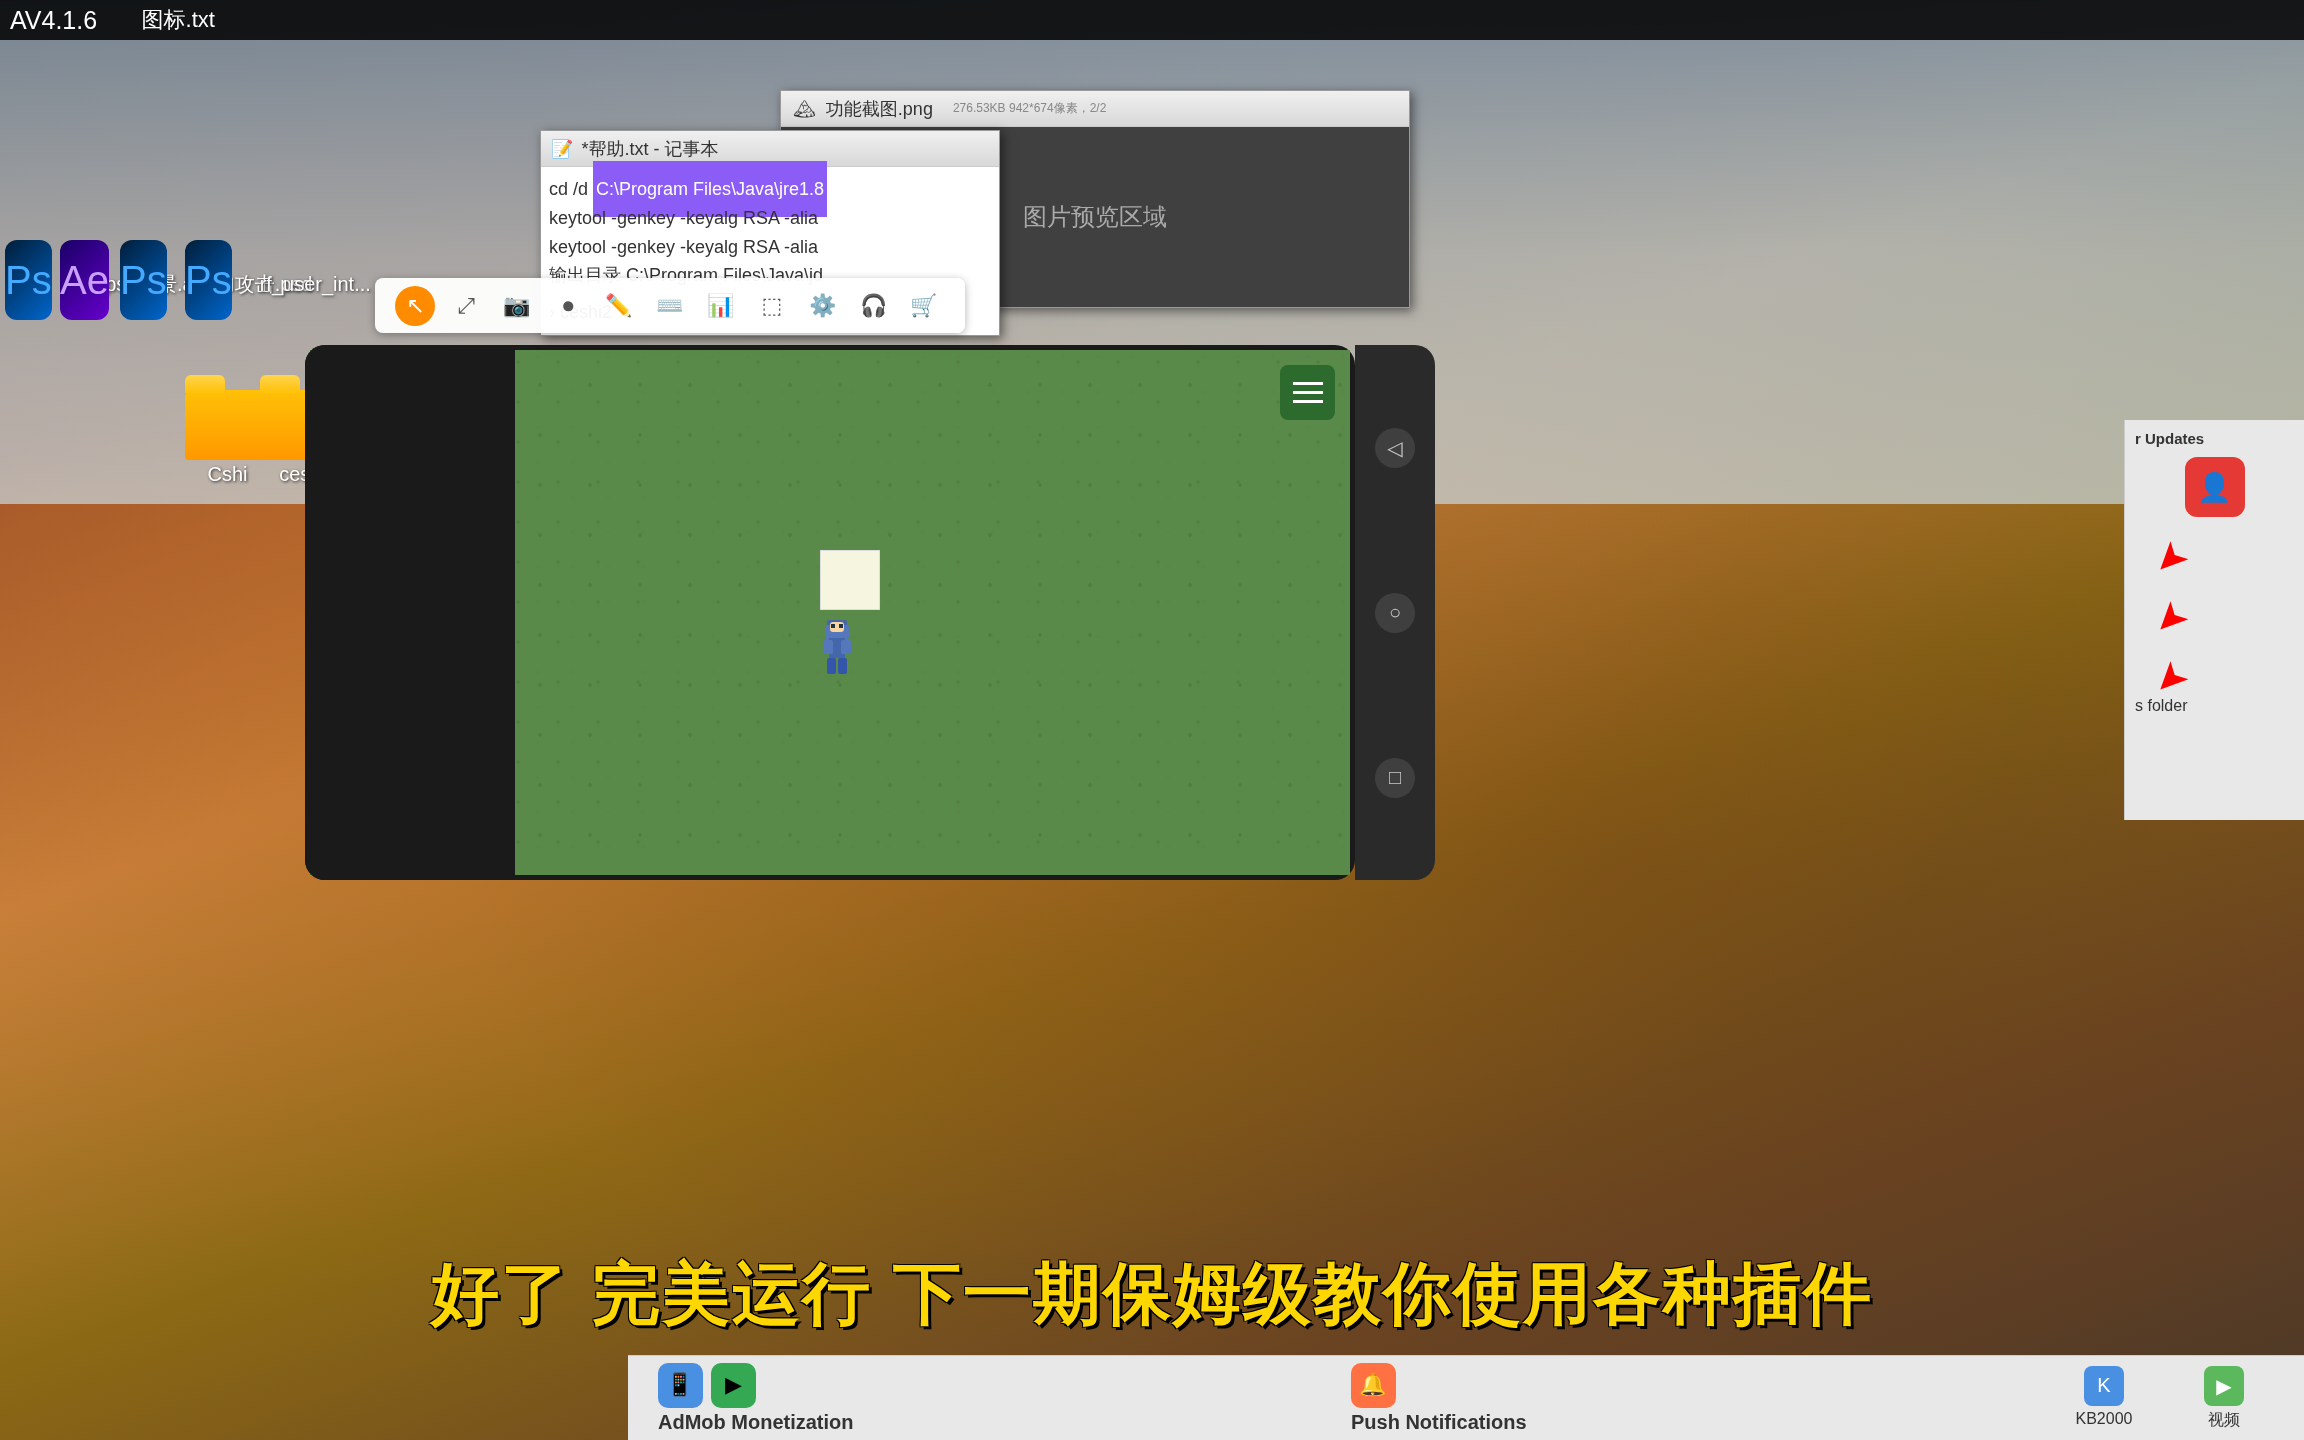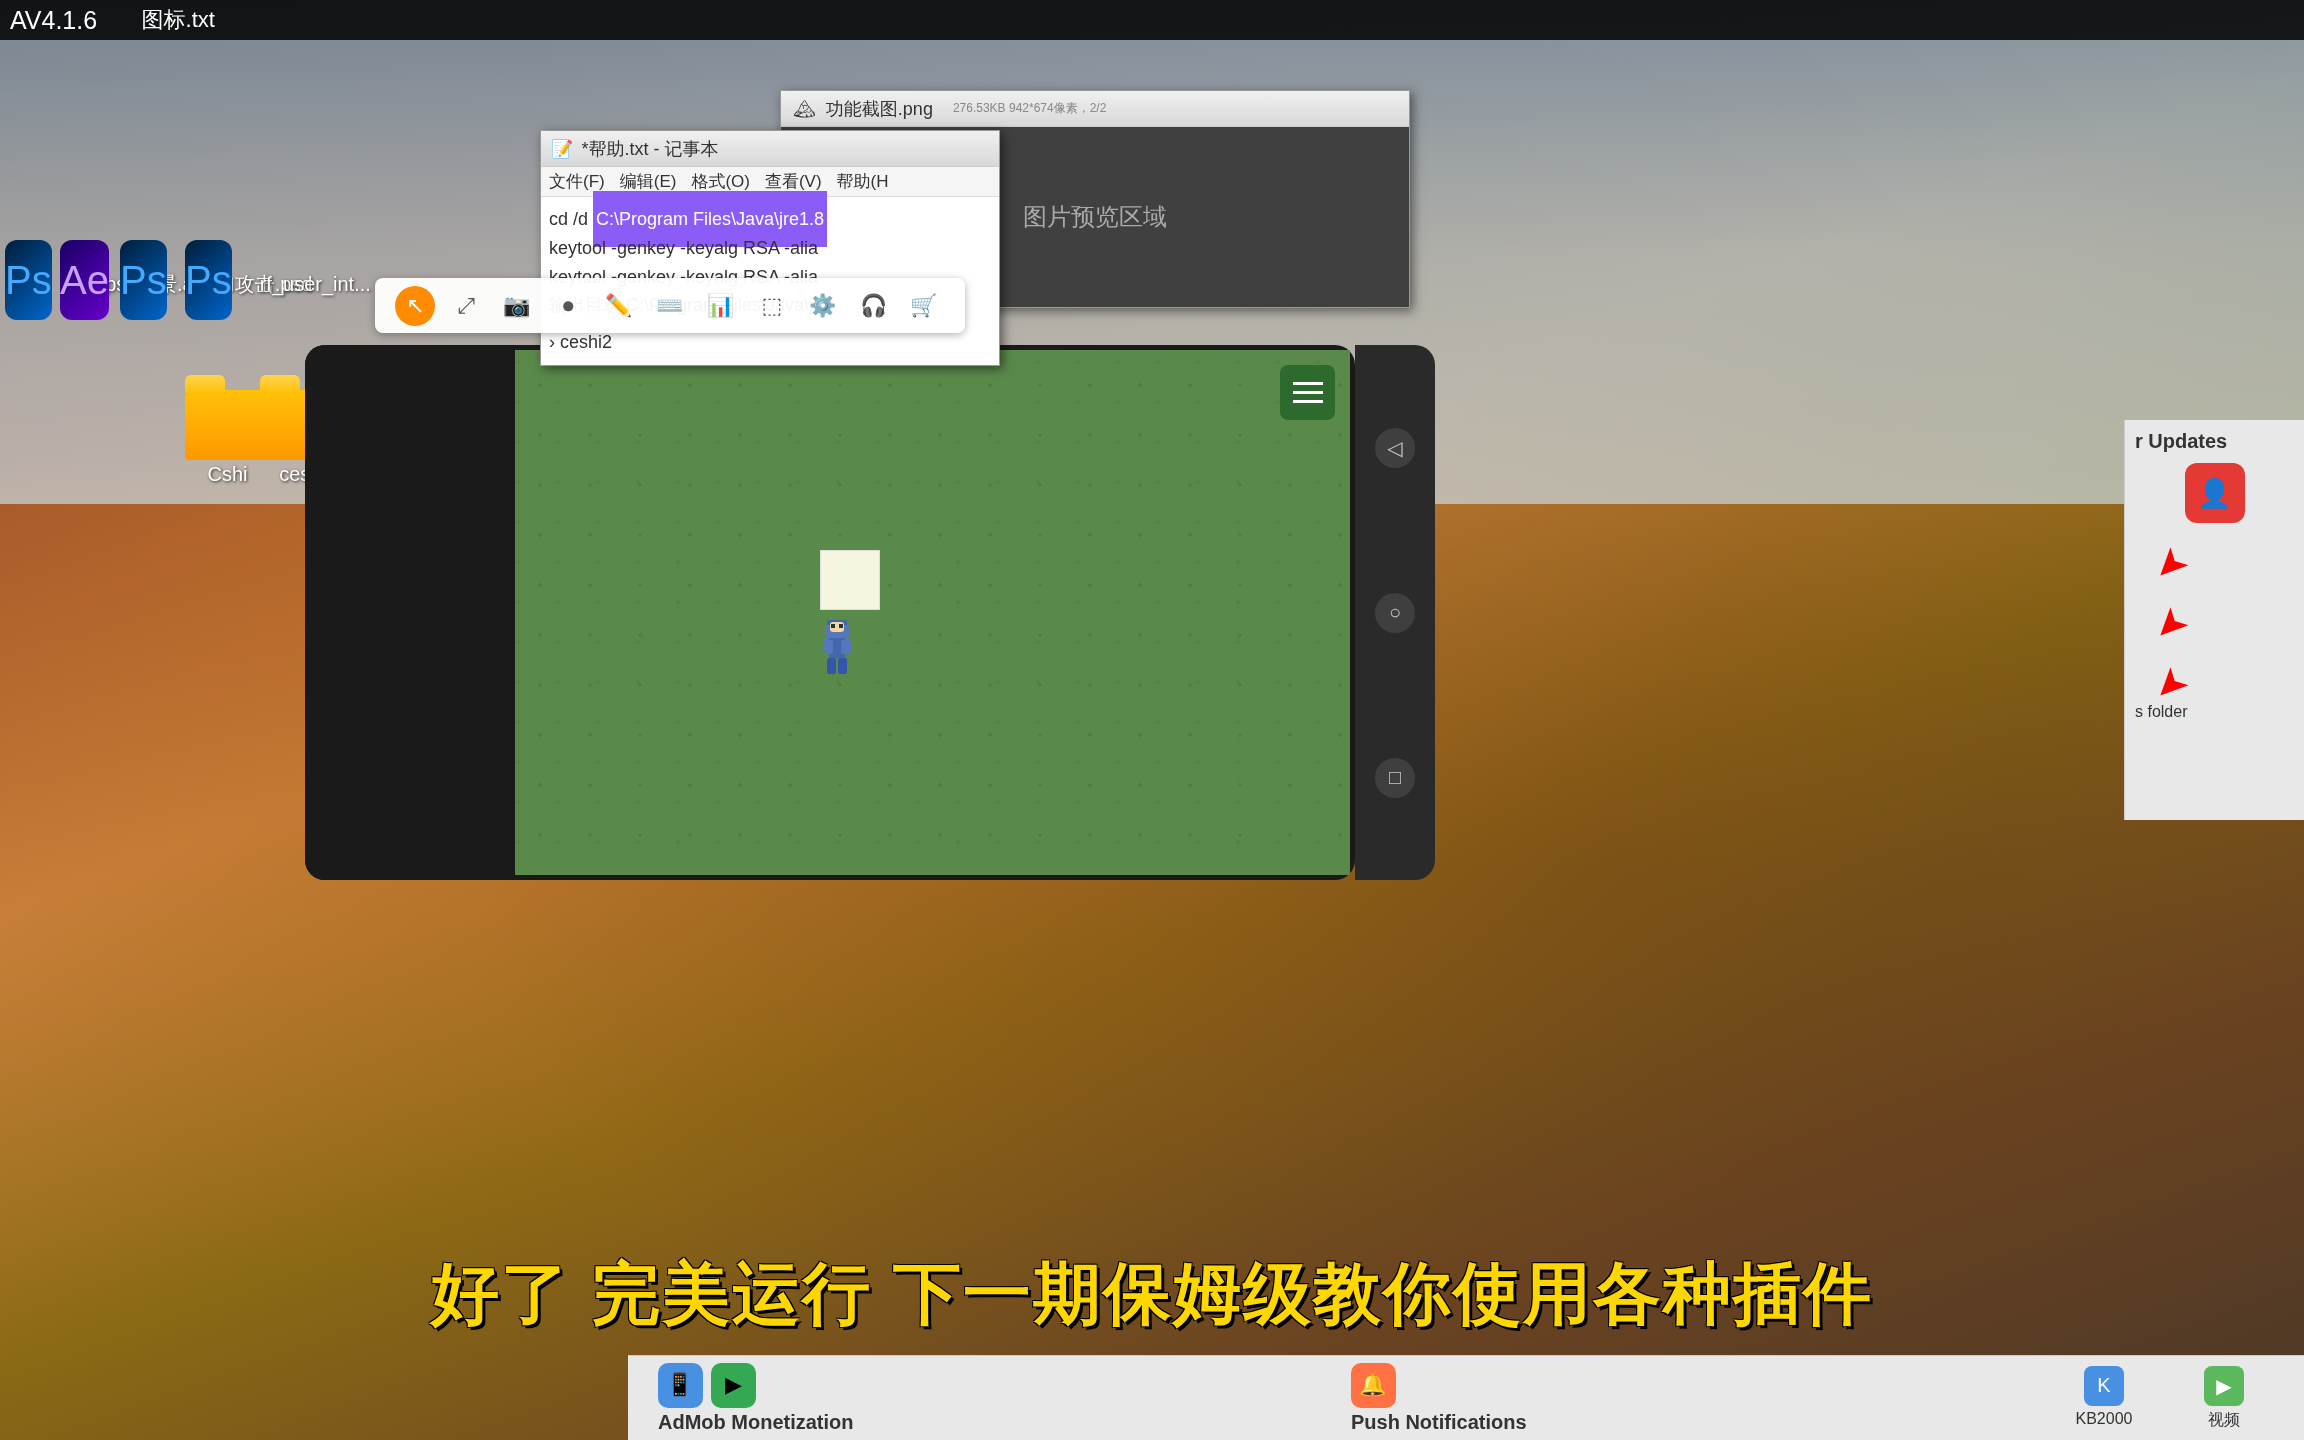--- a/index.html
+++ b/index.html
@@ -399,21 +399,21 @@
       right: 0;
       width: 180px;
       background: #e8e8e8;
       height: 400px;
       z-index: 27;
       border-left: 1px solid #ccc;
       padding: 10px;
     }
 
     #updates-title {
-      font-size: 20px;
+      font-size: 15px;
       color: #333;
       font-weight: bold;
       margin-bottom: 10px;
     }
 
     .update-icon {
       width: 60px;
       height: 60px;
       background: #4a90e2;
       border-radius: 12px;
@@ -509,27 +509,20 @@
 
 <div class="desktop-icon" style="top:240px;left:185px;">
   <div class="icon-img" style="background:linear-gradient(135deg,#001e3a,#0066cc);color:#4af;">Ps</div>
   <span class="icon-label">rf_user_int...</span>
 </div>
 
 <div id="notepad">
   <div id="notepad-titlebar">
     <span style="margin-right:8px;">📝</span>
     <span>*帮助.txt - 记事本</span>
-  </div>
-  <div id="notepad-menubar">
-    <span>文件(F)</span>
-    <span>编辑(E)</span>
-    <span>格式(O)</span>
-    <span>查看(V)</span>
-    <span>帮助(H</span>
   </div>
   <div id="notepad-content">
     <div>
       cd /d <span class="notepad-highlight">C:\Program Files\Java\jre1.8</span>
     </div>
     <div>keytool -genkey -keyalg RSA -alia</div>
     <div>keytool -genkey -keyalg RSA -alia</div>
     <div>输出目录 C:\Program Files\Java\jd</div>
     <div style="margin-top:8px;">› ceshi2</div>
   </div>

